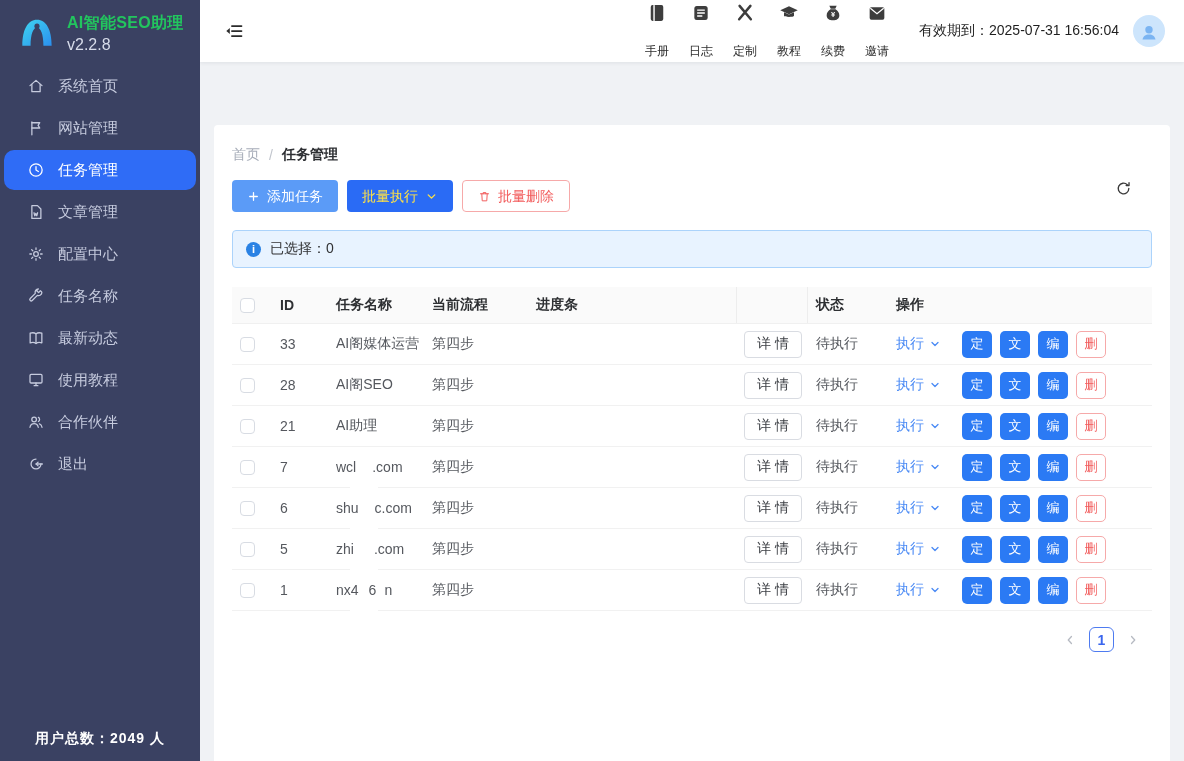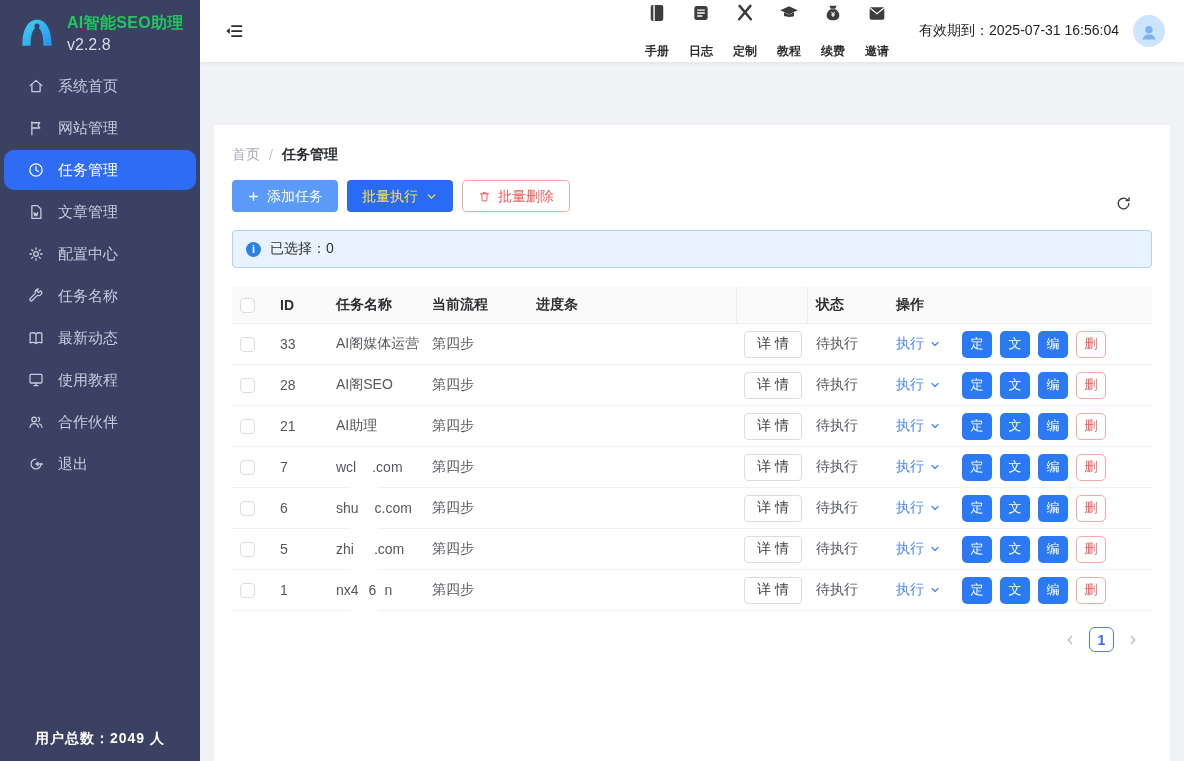--- a/index.html
+++ b/index.html
@@ -30,37 +30,37 @@
 
   
   .topbar { position:absolute; left:200px; top:0; width:984px; height:62px; background:#fff;
     display:flex; align-items:center; box-shadow:0 1px 4px rgba(0,21,41,.08); z-index:5; }
   .collapse { margin-left:24px; width:20px; height:20px; color:#2b2b2b; cursor:pointer; }
   .collapse svg { width:20px; height:20px; }
   .topbar-right { margin-left:auto; display:flex; align-items:center; padding-right:19px; }
   .quick-links { display:flex; align-items:center; }
   .qlink { display:flex; flex-direction:column; align-items:center; width:44px; cursor:pointer; color:#3d3d3d; }
   .qicon svg { width:20px; height:20px; }
-  .qlink-label { font-size:12px; color:#2e2e2e; margin-top:20px; white-space:nowrap;font-weight:bold; }
+  .qlink-label { font-size:12px; color:#2e2e2e; margin-top:20px; white-space:nowrap; }
   .expiry { font-size:14px; color:#1f1f1f; margin:0 14px 0 20px; white-space:nowrap; }
   .avatar { width:32px; height:32px; border-radius:50%; background:#cde5fc; display:flex;
     align-items:center; justify-content:center; cursor:pointer; overflow:hidden; }
   .avatar svg { width:24px; height:24px; margin-top:3px; }
 
   
   .main { position:absolute; left:200px; top:62px; width:984px; height:699px; background:#f0f2f5; }
   .card { position:absolute; left:14px; top:16px; width:956px; height:667px; background:#fff;
     border-radius:4px; padding:20px 18px 0 18px; overflow:hidden;margin-top:47px; }
 
   .breadcrumb { font-size:14px; display:flex; gap:9px; align-items:center; height:20px; }
   .bc-home { color:#a6acb8; cursor:pointer; }
   .bc-sep { color:#c0c4cc; }
   .bc-current { color:#2d2f33; font-weight:600; }
 
-  .toolbar { margin-top:15px; display:flex; align-items:flex-end; gap:9px; height:32px; }
+  .toolbar { margin-top:15px; display:flex; align-items:flex-start; gap:9px; height:32px; }
   .btn { height:32px; border-radius:4px; border:none; font-size:14px; display:inline-flex; align-items:center;
     gap:7px; padding:0 15px; cursor:pointer; font-family:inherit; line-height:1; }
   .btn-add { background:#5b9bf7; color:#fff; }
   .btn-exec { background:#2a6bf5; color:#fde047; }
   .btn-del { background:#fff; border:1px solid #f6a9a9; color:#f25c5c; }
   .btn .bicon svg { width:13px; height:13px; }
   .btn .chev svg { width:13px; height:13px; }
   .refresh { margin-left:auto; margin-right:20px; width:17px; height:17px; color:#3a3a3a; cursor:pointer; }
   .refresh svg { width:17px; height:17px; }
 

